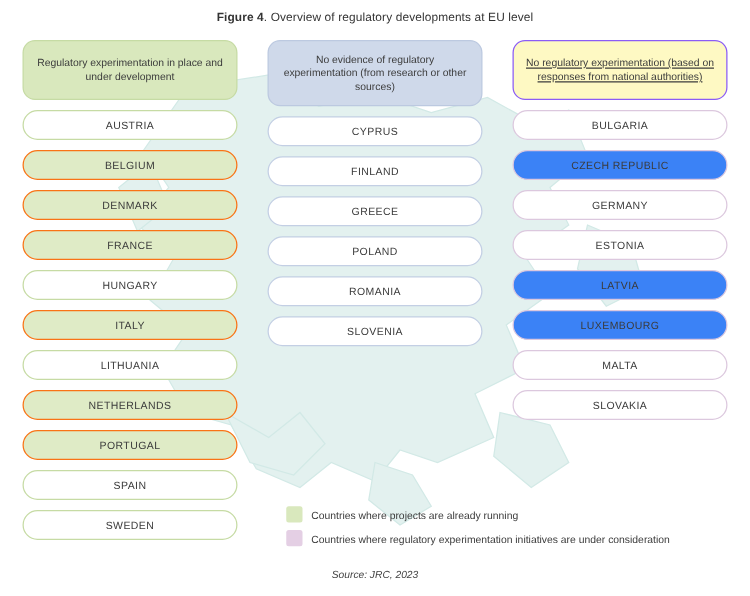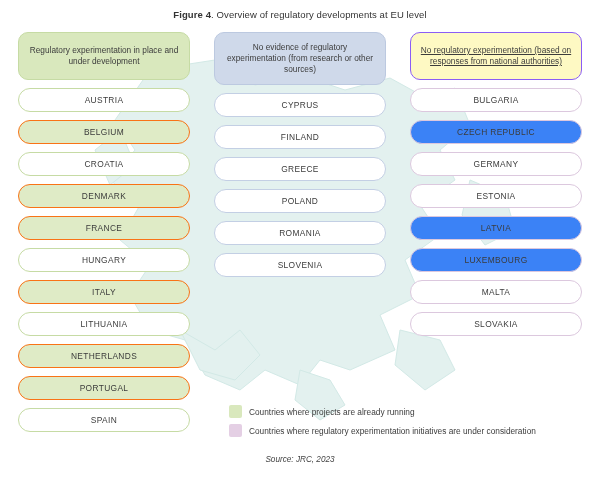--- a/index.html
+++ b/index.html
@@ -140,29 +140,29 @@
 <div class="figure-caption">
   <span class="fig-label">Figure 4</span><span>. Overview of regulatory developments at EU level</span>
 </div>
 
 <div class="columns">
 
   <div class="column">
     <div class="col-header h-green">Regulatory experimentation in place and under development</div>
     <div class="country c-green-b">AUSTRIA</div>
     <div class="country c-green-f">BELGIUM</div>
-    <div class="country c-green-b">CROATIA</div>
     <div class="country c-green-f">DENMARK</div>
     <div class="country c-green-f">FRANCE</div>
     <div class="country c-green-b">HUNGARY</div>
     <div class="country c-green-f">ITALY</div>
     <div class="country c-green-b">LITHUANIA</div>
     <div class="country c-green-f">NETHERLANDS</div>
     <div class="country c-green-f">PORTUGAL</div>
     <div class="country c-green-b">SPAIN</div>
+    <div class="country c-green-b">SWEDEN</div>
   </div>
 
   <div class="column">
     <div class="col-header h-blue">No evidence of regulatory experimentation (from research or other sources)</div>
     <div class="country c-blue-b">CYPRUS</div>
     <div class="country c-blue-b">FINLAND</div>
     <div class="country c-blue-b">GREECE</div>
     <div class="country c-blue-b">POLAND</div>
     <div class="country c-blue-b">ROMANIA</div>
     <div class="country c-blue-b">SLOVENIA</div>

